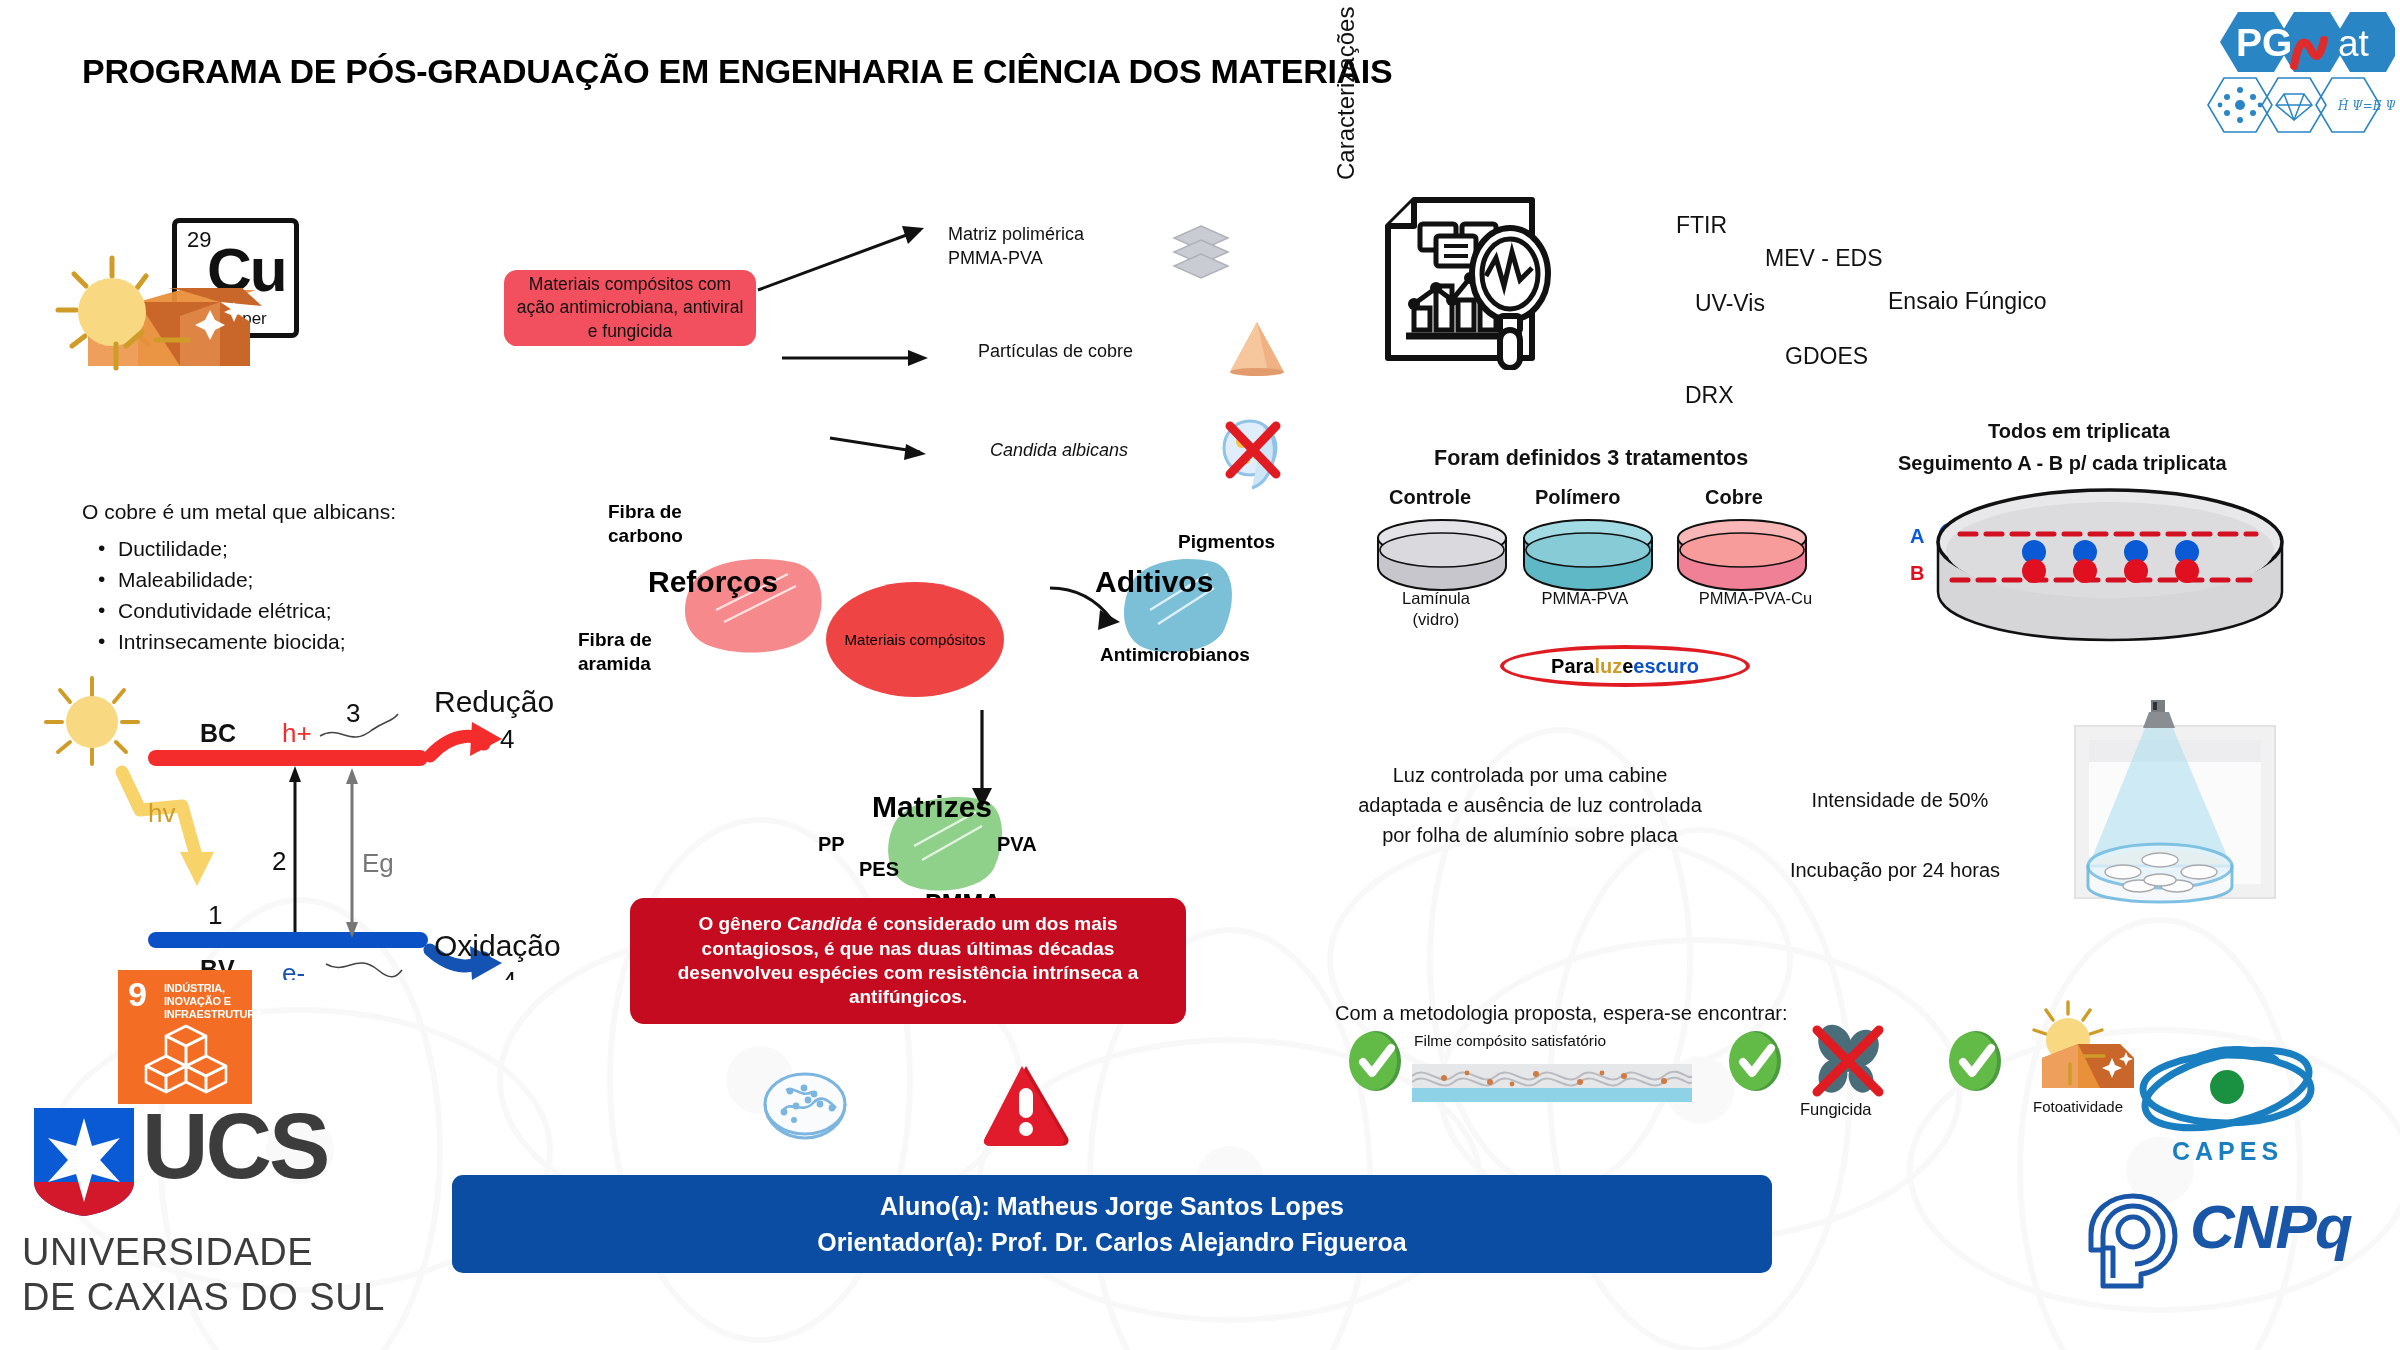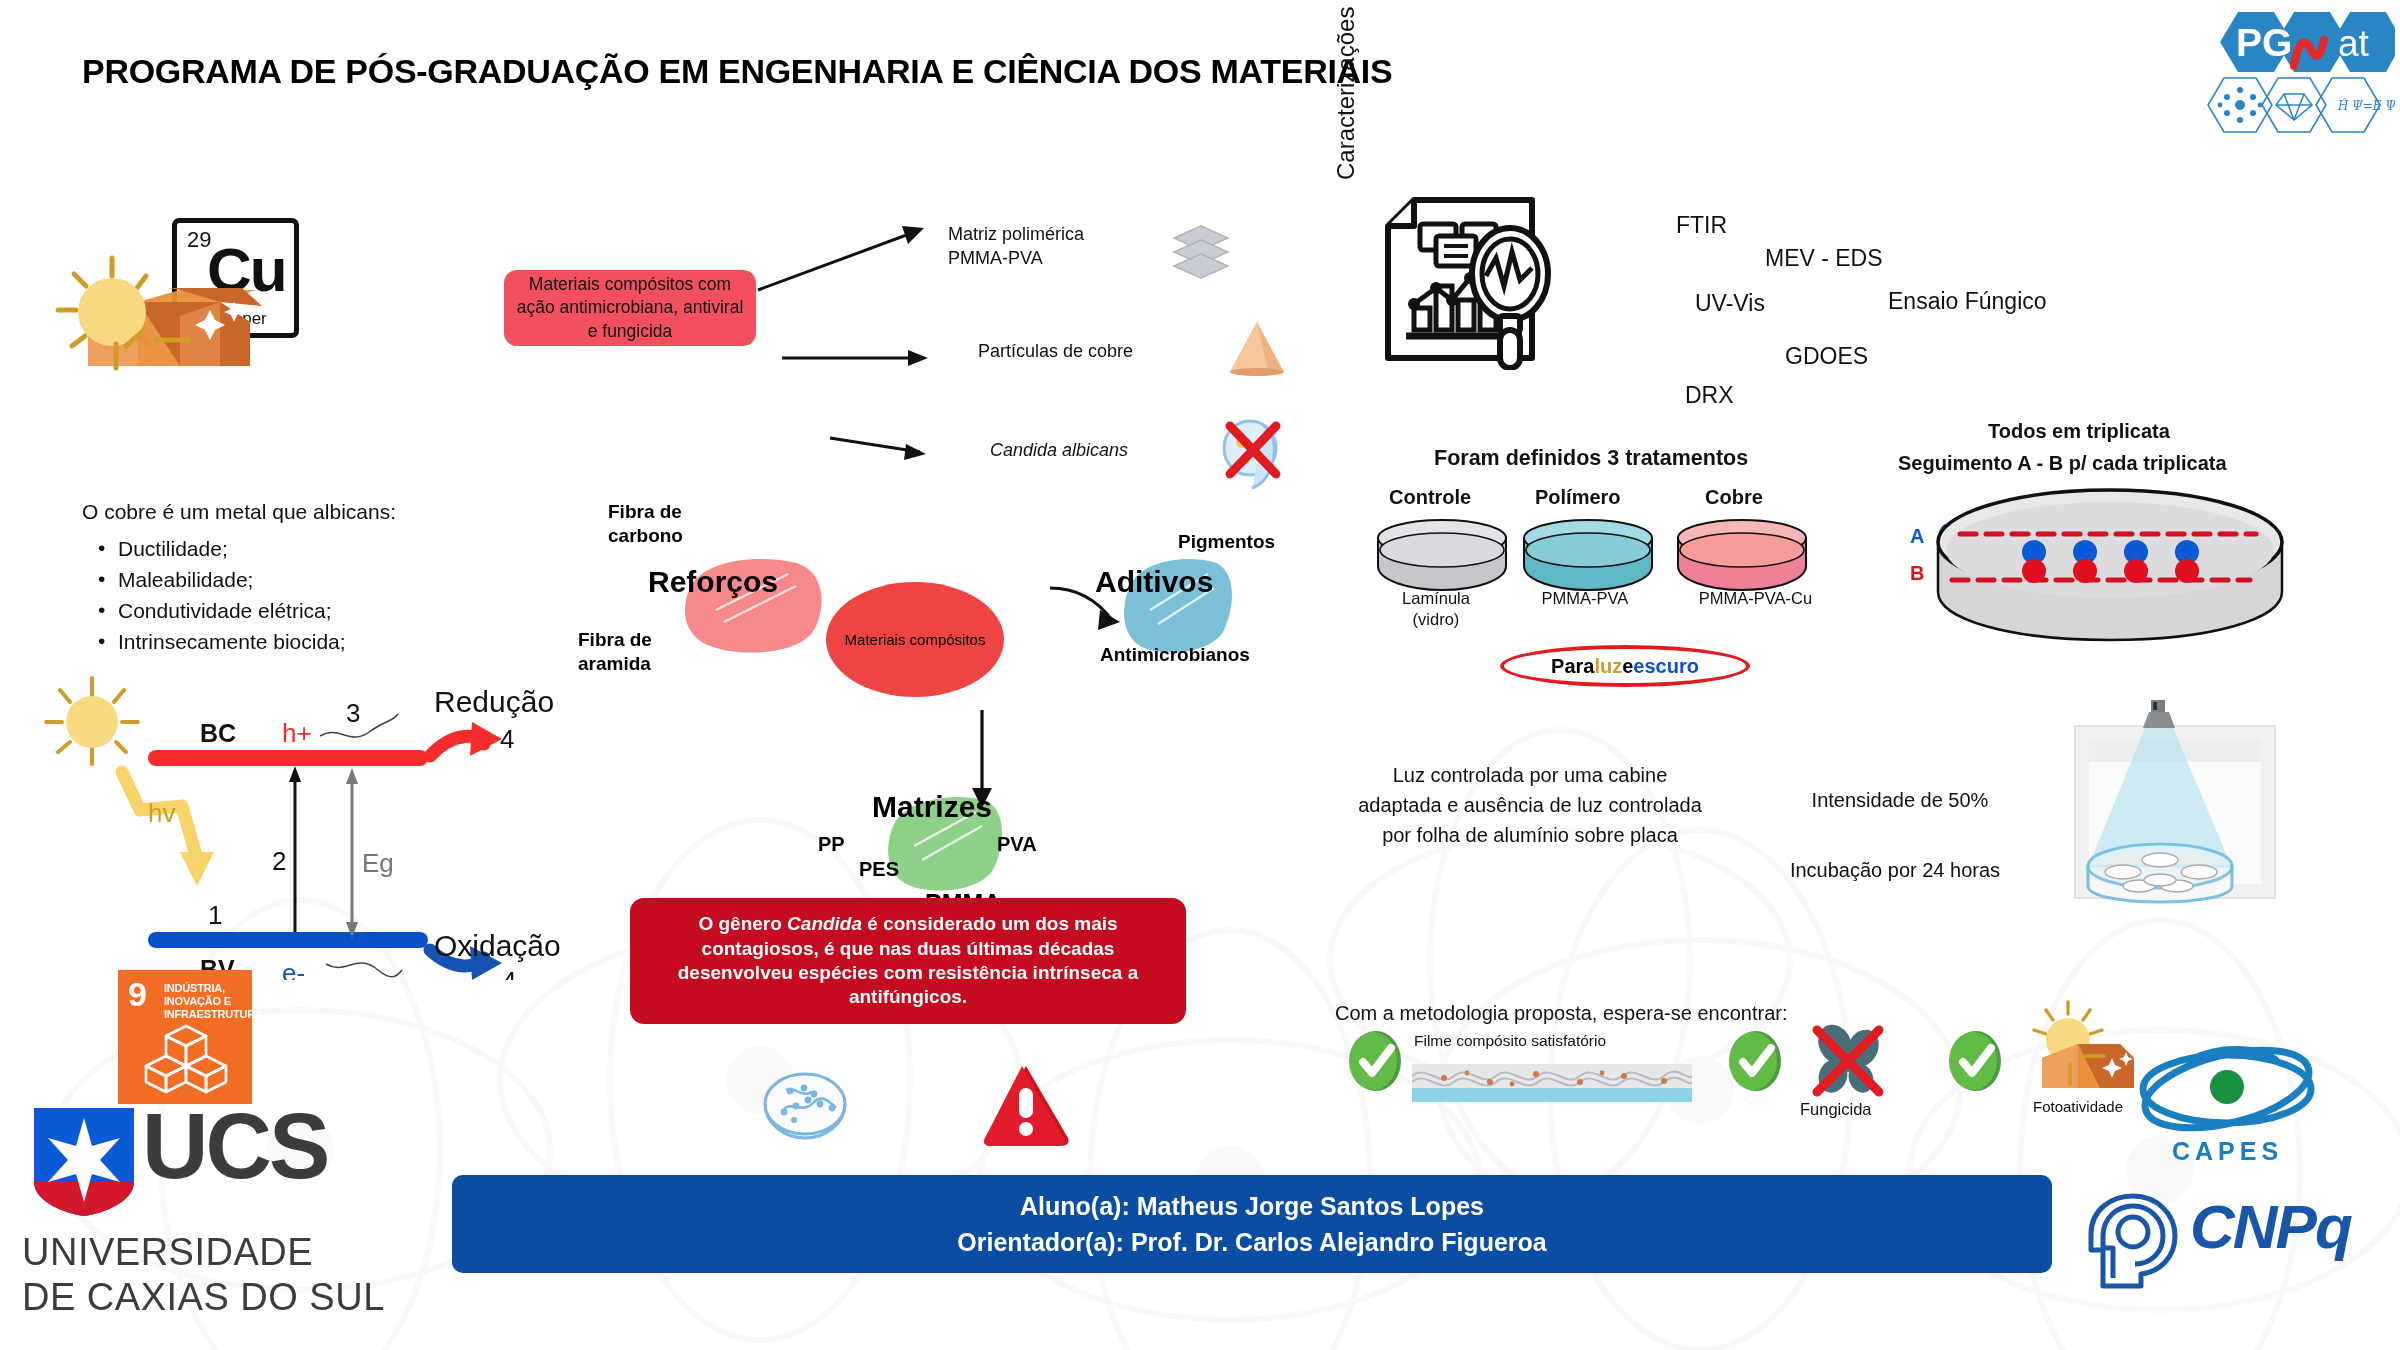--- a/index.html
+++ b/index.html
@@ -128,21 +128,21 @@
   #cabinet { left:2065px; top:700px; width:220px; height:230px; }
 
   
   #exp-lbl { left:1335px; top:1002px; font-size:20px; color:#111; }
   #exp-f1 { left:1414px; top:1032px; font-size:15.5px; color:#111; }
   #exp-f2 { left:1800px; top:1100px; font-size:16.5px; color:#111; }
   #exp-f3 { left:2033px; top:1098px; font-size:15px; color:#111; }
   .check { width:56px; height:66px; }
 
   
-  #banner { left:452px; top:1175px; width:1600px; height:98px; background:#0b4da2;
+  #banner { left:452px; top:1175px; width:1320px; height:98px; background:#0b4da2;
     border-radius:11px; display:flex; flex-direction:column; align-items:center;
     justify-content:center; color:#fff; font-size:25px; font-weight:bold; line-height:1.45; }
 
   
   #capes { left:2135px; top:1045px; width:185px; height:125px; }
   #capes-w { position:absolute; left:0; top:92px; width:185px; text-align:center;
     font-size:25px; font-weight:bold; color:#1a7fc1; letter-spacing:5px; }
   #cnpq { left:2085px; top:1190px; width:300px; height:105px; }
   #cnpq-w { position:absolute; left:105px; top:6px; font-size:62px; font-weight:bold;
     font-style:italic; color:#1a56a8; letter-spacing:-2px; line-height:1; }

